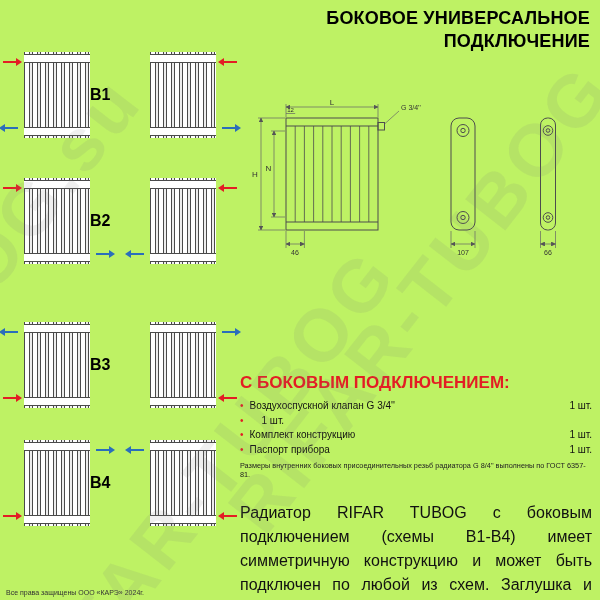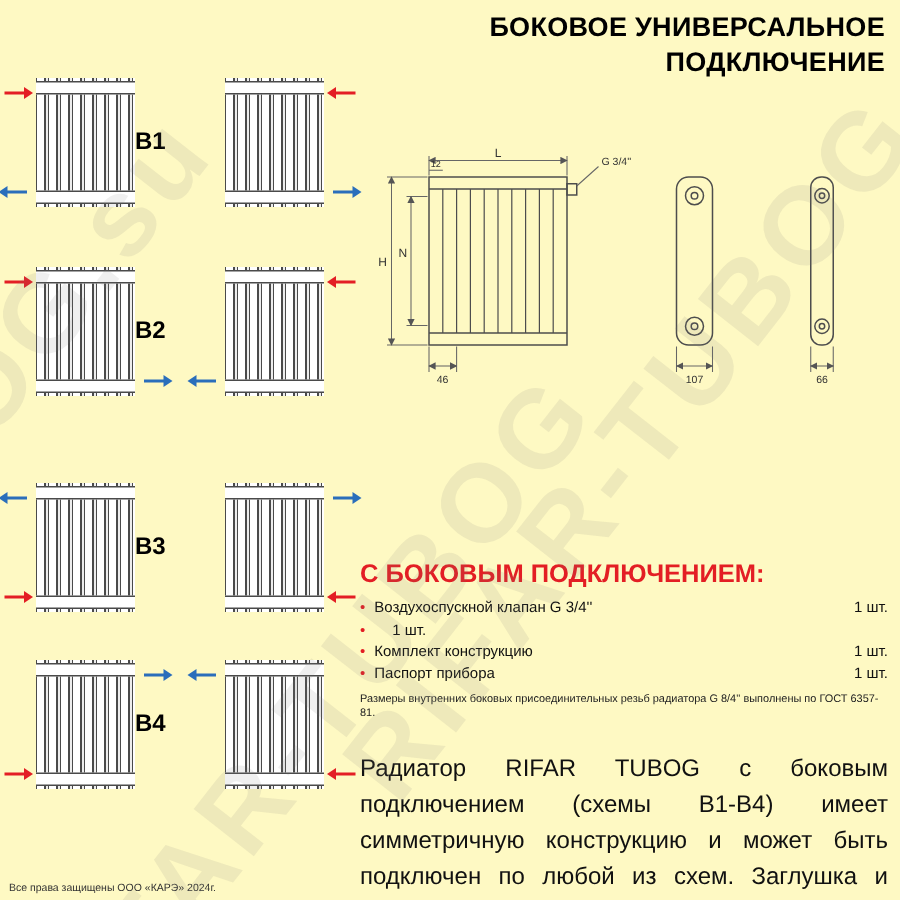--- a/index.html
+++ b/index.html
@@ -1,18 +1,18 @@
 <!DOCTYPE html>
 <html><head>
 <meta charset="utf-8">
 <style>
   * { margin:0; padding:0; box-sizing:border-box; }
   html,body { width:600px; height:600px; }
   body { font-family:"Liberation Sans", sans-serif; background:#fff; color:#111; position:relative; overflow:hidden; }
-  #page { position:absolute; inset:0; background:#fef9c3; overflow:hidden;text-decoration:underline; }
+  #page { position:absolute; inset:0; background:#bef264; overflow:hidden;text-decoration:underline; }
 
   
   .wm { position:absolute; z-index:3; font-weight:bold; font-size:74px; letter-spacing:5px;
         color:rgba(120,120,120,0.12); white-space:nowrap; transform-origin:0 50%; pointer-events:none; }
   #wm1 { left:-130px; top:370px; transform:rotate(-52deg); }
   #wm2 { left:30px;  top:665px; transform:rotate(-52deg); }
   #wm3 { left:245px; top:480px; transform:rotate(-52deg); }
 
   .content { position:absolute; inset:0; z-index:1; }
 

